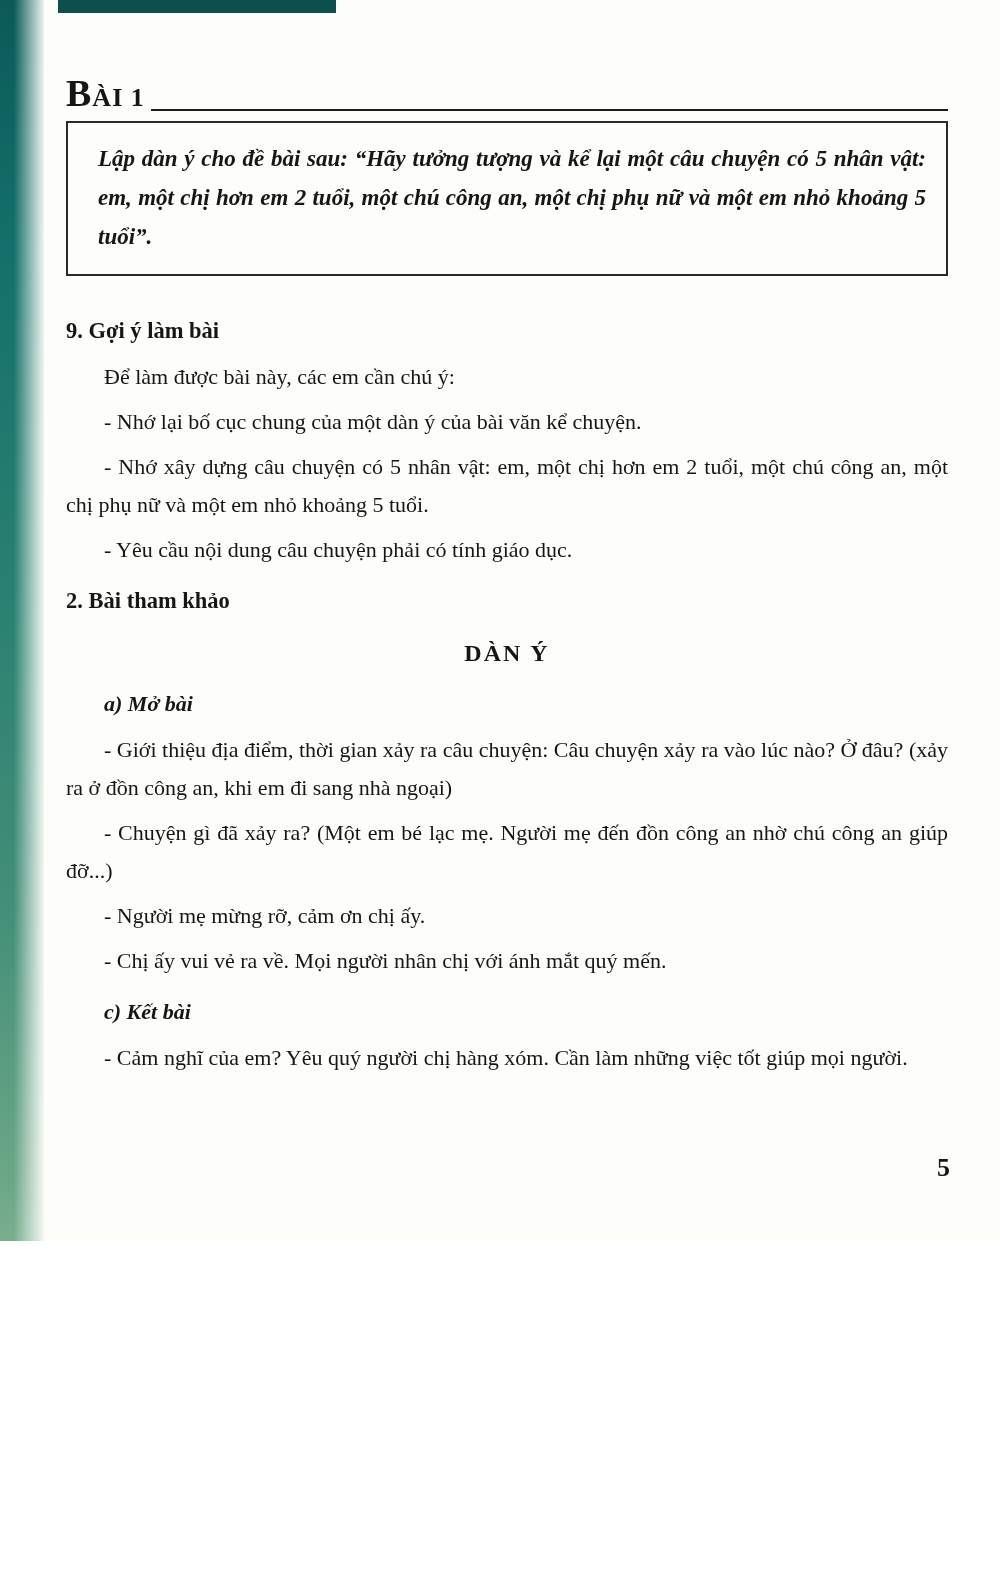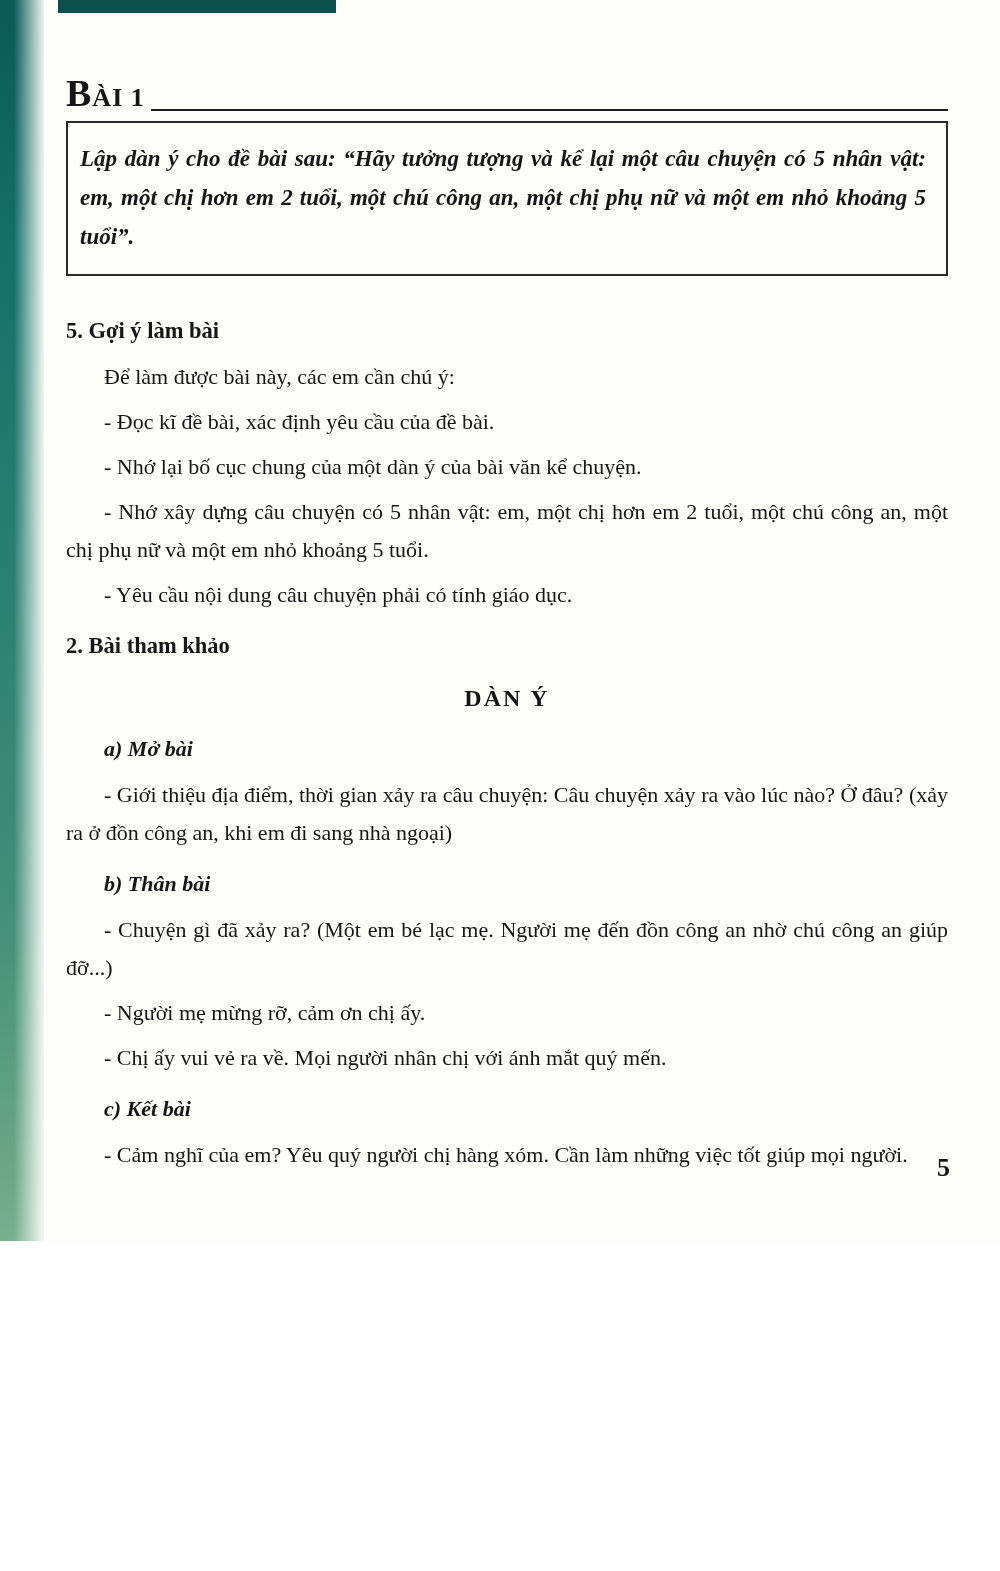--- a/index.html
+++ b/index.html
@@ -36,21 +36,21 @@
   }
   .lesson-title {
     font-weight: bold; font-size: 26px; letter-spacing: 1px; line-height: 1.15;
   }
   .lesson-title::first-letter { font-size: 38px; }
   .lesson-rule {
     flex: 1; border-bottom: 2.5px solid #1d1d1d; margin-left: 6px; margin-bottom: 5px;
   }
   .prompt-box {
     border: 2.5px solid #2a2a2a;
-    padding: 16px 20px 18px 12px;
+    padding: 16px 20px 18px 30px;
     font-weight: bold; font-style: italic;
     font-size: 23px; line-height: 39px;
     text-align: justify;
   }
   .body-text {
     margin-top: 36px;
     font-size: 22px; line-height: 38px;
   }
   p.para {
     text-indent: 38px; text-align: justify; margin: 7px 0;
@@ -84,34 +84,32 @@
     <div class="lesson-head">
       <span class="lesson-title">BÀI 1</span>
       <span class="lesson-rule"></span>
     </div>
 
     <div class="prompt-box">
       <span>Lập dàn ý cho đề bài sau: “Hãy tưởng tượng và kể lại một câu chuyện có 5 nhân vật: em, một chị hơn em 2 tuổi, một chú công an, một chị phụ nữ và một em nhỏ khoảng 5 tuổi”.</span>
     </div>
 
     <div class="body-text">
-      <h2 class="sec">5. Gợi ý làm bài</h2>
+      <h2 class="sec">9. Gợi ý làm bài</h2>
       <p class="para">Để làm được bài này, các em cần chú ý:</p>
-      <p class="para">- Đọc kĩ đề bài, xác định yêu cầu của đề bài.</p>
       <p class="para">- Nhớ lại bố cục chung của một dàn ý của bài văn kể chuyện.</p>
       <p class="para">- Nhớ xây dựng câu chuyện có 5 nhân vật: em, một chị hơn em 2 tuổi, một chú công an, một chị phụ nữ và một em nhỏ khoảng 5 tuổi.</p>
       <p class="para">- Yêu cầu nội dung câu chuyện phải có tính giáo dục.</p>
 
       <h2 class="sec">2. Bài tham khảo</h2>
       <div class="outline-title">DÀN Ý</div>
 
       <h3 class="sub">a) Mở bài</h3>
       <p class="para">- Giới thiệu địa điểm, thời gian xảy ra câu chuyện: Câu chuyện xảy ra vào lúc nào? Ở đâu? (xảy ra ở đồn công an, khi em đi sang nhà ngoại)</p>
 
-      <h3 class="sub">b) Thân bài</h3>
       <p class="para">- Chuyện gì đã xảy ra? (Một em bé lạc mẹ. Người mẹ đến đồn công an nhờ chú công an giúp đỡ...)</p>
       <p class="para">- Người mẹ mừng rỡ, cảm ơn chị ấy.</p>
       <p class="para">- Chị ấy vui vẻ ra về. Mọi người nhân chị với ánh mắt quý mến.</p>
 
       <h3 class="sub">c) Kết bài</h3>
       <p class="para">- Cảm nghĩ của em? Yêu quý người chị hàng xóm. Cần làm những việc tốt giúp mọi người.</p>
     </div>
   </div>
 
   <div class="page-number">5</div>

